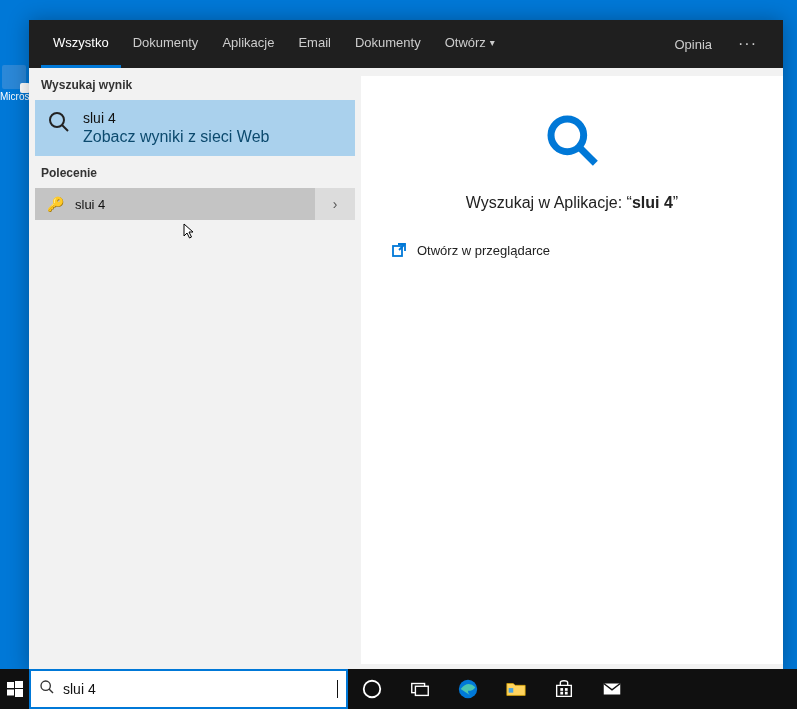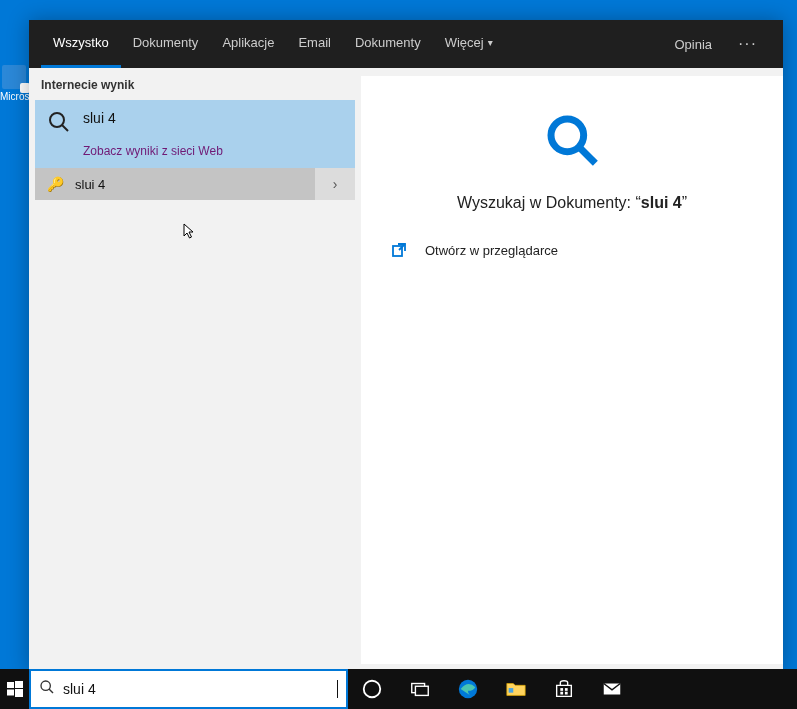--- a/index.html
+++ b/index.html
@@ -20,36 +20,36 @@
   .ellipsis { color: #ccc; padding: 0 14px; display: flex; align-items: center; cursor: pointer; font-size: 16px; letter-spacing: 1px; }
   
   .panel-body { flex: 1; display: flex; }
   
   .left-col { width: 332px; background: #f2f2f2; display: flex; flex-direction: column; }
   .sect-header { font-size: 12px; color: #333; font-weight: 600; padding: 10px 12px 8px 12px; }
   .best-match { background: #aad1ed; margin: 0 6px; padding: 10px 12px; display: flex; align-items: flex-start; gap: 12px; cursor: pointer; }
   .best-match .ico { width: 24px; height: 24px; flex-shrink: 0; display: flex; align-items: center; justify-content: center; }
   .best-match .ico svg { stroke: #222; }
   .best-match .txt .ttl { font-size: 14px; color: #111; }
-  .best-match .txt .sub { font-size: 12px; color: #701a75; margin-top: 18px; }
+  .best-match .txt .sub { font-size: 16px; color: #0c4a6e; margin-top: 2px; }
   .cmd-row { margin: 0 6px; display: flex; }
   .cmd-main { flex: 1; background: #c4c4c4; padding: 8px 12px; display: flex; align-items: center; gap: 12px; cursor: pointer; }
   .cmd-main .fico { width: 16px; height: 16px; font-size: 14px; }
   .cmd-main .lbl { font-size: 13px; color: #111; }
   .cmd-arrow { width: 40px; background: #dcdcdc; display: flex; align-items: center; justify-content: center; cursor: pointer; color: #555; font-size: 14px; }
   
   .cursor { position: absolute; top: 223px; left: 183px; pointer-events: none; z-index: 10; }
   .cursor svg { width: 14px; height: 18px; }
   
   .right-col { flex: 1; background: #fff; padding: 30px 24px; display: flex; flex-direction: column; align-items: center; margin-top: 8px; margin-bottom: 8px;}
   .big-search { margin-top: 6px; }
   .big-search svg { width: 56px; height: 56px; stroke: #0078d7; stroke-width: 3; fill: none; }
   .web-caption { margin-top: 22px; font-size: 16px; color: #222; text-align: center; }
   .web-caption .bold { font-weight: 600; }
-  .open-browser { margin-top: 30px; display: flex; align-items: center; gap: 18px; cursor: pointer; align-self: flex-start; padding-left: 6px; }
+  .open-browser { margin-top: 30px; display: flex; align-items: center; gap: 10px; cursor: pointer; align-self: flex-start; padding-left: 6px; }
   .open-browser .oico { width: 16px; height: 16px; }
   .open-browser .oico svg { stroke: #0078d7; stroke-width: 1.8; fill: none; }
   .open-browser .olbl { font-size: 13px; color: #222; }
   
   .taskbar { position: absolute; left: 0; bottom: 0; width: 797px; height: 40px; background: #101010; display: flex; align-items: stretch; }
   .start-btn { width: 29px; display: flex; align-items: center; justify-content: center; cursor: pointer; }
   .start-btn svg { width: 16px; height: 16px; }
   .search-box { width: 319px; background: #fff; border: 2px solid #0078d7; display: flex; align-items: center; padding: 0 8px; gap: 8px; }
   .search-box .sico svg { width: 16px; height: 16px; stroke: #333; stroke-width: 2; fill: none; }
   .search-box .sinput { flex: 1; border: none; outline: none; font-size: 14px; background: transparent; color: #111; }
@@ -78,65 +78,66 @@
     <div class="tab">
         <span>Aplikacje</span>
       </div>
     <div class="tab">
         <span>Email</span>
       </div>
     <div class="tab">
         <span>Dokumenty</span>
       </div>
     <div class="tab">
-        <span>Więcej</span>
+        <span>Otwórz</span>
         <span class="chev">▾</span>
       </div>
     <div class="tab-spacer"></div>
     <div class="tab-right">
         <span>Opinia</span>
       </div>
     <div class="ellipsis">···</div>
   </div>
 
   <div class="panel-body">
     <div class="left-col">
-      <div class="sect-header">Internecie wynik</div>
+      <div class="sect-header">Wyszukaj wynik</div>
       <div class="best-match">
         <div class="ico">
           <svg viewBox="0 0 24 24" fill="none" stroke-width="2">
               <circle cx="10" cy="10" r="7"></circle>
               <line x1="21" y1="21" x2="15" y2="15"></line>
             </svg>
         </div>
         <div class="txt">
           <div class="ttl">slui 4</div>
           <div class="sub">Zobacz wyniki z sieci Web</div>
         </div>
       </div>
+      <div class="sect-header">Polecenie</div>
       <div class="cmd-row">
         <div class="cmd-main">
           <span class="fico">🔑</span>
           <span class="lbl">slui 4</span>
         </div>
         <div class="cmd-arrow">
           <span>›</span>
         </div>
       </div>
     </div>
 
     <div class="right-col">
       <div class="big-search">
         <svg viewBox="0 0 24 24">
             <circle cx="10" cy="10" r="7"></circle>
             <line x1="22" y1="22" x2="15" y2="15"></line>
           </svg>
       </div>
       <div class="web-caption">
-        <span>Wyszukaj w Dokumenty: “</span><span class="bold">slui 4</span><span>”</span>
+        <span>Wyszukaj w Aplikacje: “</span><span class="bold">slui 4</span><span>”</span>
       </div>
       <div class="open-browser">
         <span class="oico">
           <svg viewBox="0 0 16 16">
               <rect x="2" y="4" width="9" height="10"></rect>
               <polyline points="7,2 14,2 14,9"></polyline>
               <line x1="14" y1="2" x2="8" y2="8"></line>
             </svg>
         </span>
         <span class="olbl">Otwórz w przeglądarce</span>

